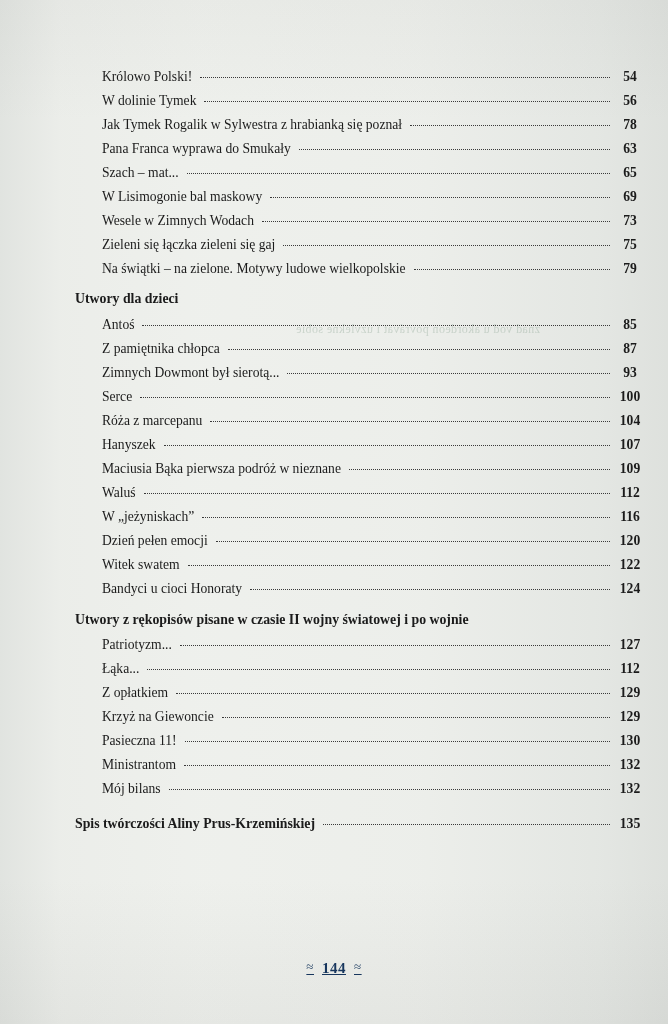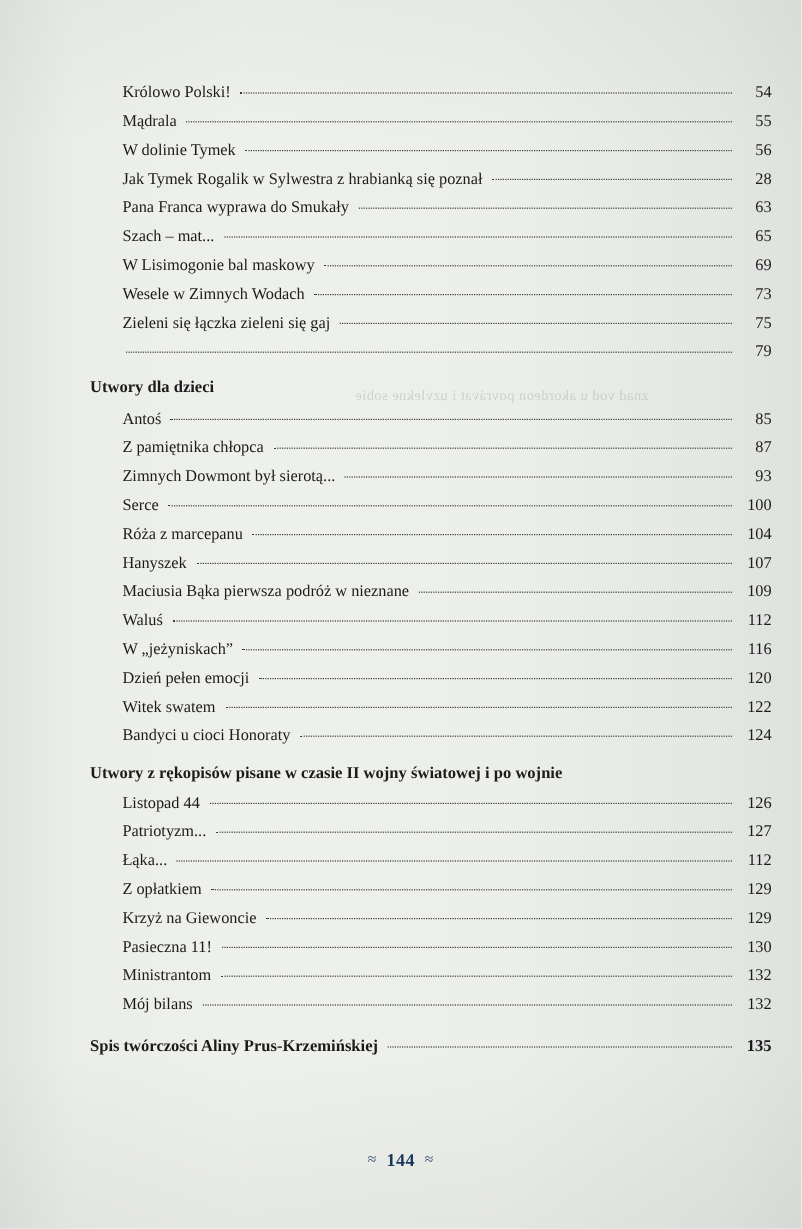--- a/index.html
+++ b/index.html
@@ -53,23 +53,24 @@
   .row .leader {
     flex: 1 1 auto;
     border-bottom: 1px dotted #3a3a3a;
     transform: translateY(-3px);
     margin: 0 3px;
     min-width: 12px;
     height: 0;
   }
   .row .page-num {
     flex: 0 0 auto;
-    text-align: right;
+    text-align: center;
     min-width: 26px;
     padding-left: 4px;
+    font-weight: bold;
   }
 
   
   .entry {
     padding-left: 27px;
   }
 
   
   .section {
     font-weight: bold;
@@ -93,20 +94,21 @@
   .footer {
     position: absolute;
     left: 0;
     right: 0;
     top: 960px;
     text-align: center;
     font-size: 15px;
     font-weight: bold;
     color: #17365d;
     letter-spacing: 0.5px;
+    text-decoration: underline;
   }
   .footer .orn {
     font-weight: normal;
     font-size: 13px;
     color: #2e4a6b;
     padding: 0 8px;
     position: relative;
     top: -2px;
   }
   
@@ -133,33 +135,28 @@
   <div class="bleed">znad vod u akordeon povrávat i uzvlekne sobie</div>
 
   <div class="toc">
 
     <div class="row entry">
       <span class="label">Królowo Polski!</span>
       <span class="leader"></span>
       <span class="page-num">54</span>
     </div>
     <div class="row entry">
-      <span class="label">Mądrala</span>
-      <span class="leader"></span>
-      <span class="page-num">55</span>
-    </div>
-    <div class="row entry">
       <span class="label">W dolinie Tymek</span>
       <span class="leader"></span>
       <span class="page-num">56</span>
     </div>
     <div class="row entry">
       <span class="label">Jak Tymek Rogalik w Sylwestra z hrabianką się poznał</span>
       <span class="leader"></span>
-      <span class="page-num">28</span>
+      <span class="page-num">78</span>
     </div>
     <div class="row entry">
       <span class="label">Pana Franca wyprawa do Smukały</span>
       <span class="leader"></span>
       <span class="page-num">63</span>
     </div>
     <div class="row entry">
       <span class="label">Szach – mat...</span>
       <span class="leader"></span>
       <span class="page-num">65</span>
@@ -173,20 +170,21 @@
       <span class="label">Wesele w Zimnych Wodach</span>
       <span class="leader"></span>
       <span class="page-num">73</span>
     </div>
     <div class="row entry">
       <span class="label">Zieleni się łączka zieleni się gaj</span>
       <span class="leader"></span>
       <span class="page-num">75</span>
     </div>
     <div class="row entry">
+      <span class="label">Na świątki – na zielone. Motywy ludowe wielkopolskie</span>
       <span class="leader"></span>
       <span class="page-num">79</span>
     </div>
 
     <div class="row section no-leader">
       <span class="label">Utwory dla dzieci</span>
 
     </div>
 
     <div class="row entry">
@@ -248,25 +246,20 @@
       <span class="label">Bandyci u cioci Honoraty</span>
       <span class="leader"></span>
       <span class="page-num">124</span>
     </div>
 
     <div class="row section no-leader">
       <span class="label">Utwory z rękopisów pisane w czasie II wojny światowej i po wojnie</span>
 
     </div>
 
-    <div class="row entry">
-      <span class="label">Listopad 44</span>
-      <span class="leader"></span>
-      <span class="page-num">126</span>
-    </div>
     <div class="row entry">
       <span class="label">Patriotyzm...</span>
       <span class="leader"></span>
       <span class="page-num">127</span>
     </div>
     <div class="row entry">
       <span class="label">Łąka...</span>
       <span class="leader"></span>
       <span class="page-num">112</span>
     </div>

